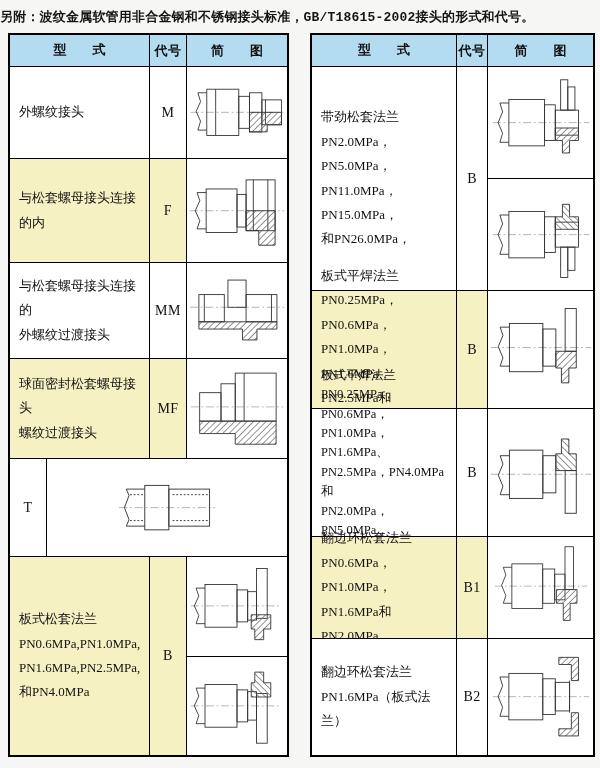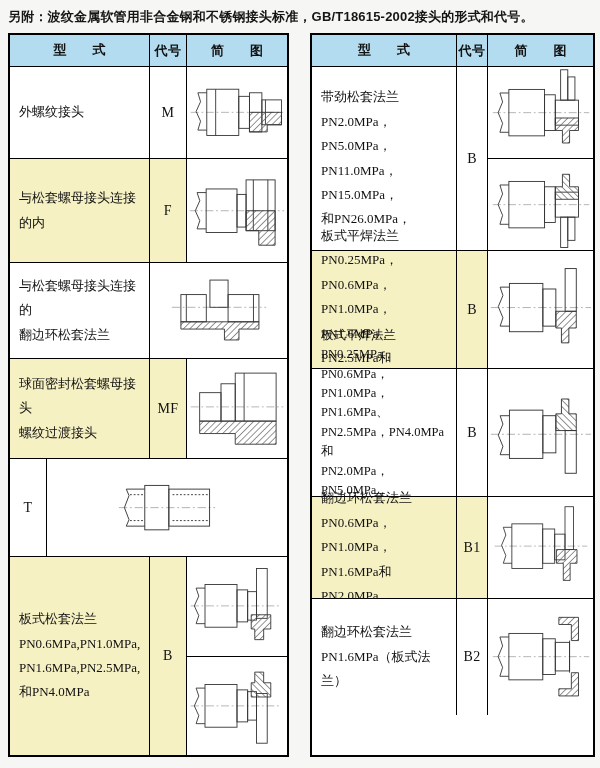--- a/index.html
+++ b/index.html
@@ -3,22 +3,22 @@
 <meta charset="utf-8">
 <style>
   html,body{margin:0;padding:0;}
   body{
     width:600px;height:768px;overflow:hidden;
     background:#f6f6f4;
     font-family:"Liberation Serif","DejaVu Serif",serif;
     color:#111;
   }
   .title{
-    padding:8px 6px 7px 8px;
-    font-family:Liberation Sans, sans-serif;
+    padding:8px 6px 7px 0;
+    font-family:Liberation Mono, monospace;
     font-size:13px;font-weight:bold;color:#151515;
     letter-spacing:0.2px;
   }
   .tables{display:flex;gap:21px;margin-left:8px;margin-right:5px;}
   .tbl{border:2px solid #000;background:#fff;box-sizing:border-box;}
   .tbl.left{width:290px;}
   .tbl.right{width:294px;}
   .row{display:flex;border-bottom:1px solid #000;box-sizing:border-box;}
   .row:last-child{border-bottom:none;}
   .cell{border-right:1px solid #000;box-sizing:border-box;background:#fff;}
@@ -105,21 +105,22 @@
           <rect class="o" x="64" y="12" width="32" height="56"></rect>
           <line class="o" x1="72" y1="12" x2="72" y2="68"></line>
           <line class="o" x1="88" y1="12" x2="88" y2="68"></line>
           <polygon fill="url(#hx)" stroke="#333" points="64,46 96,46 96,84 78,84 78,68 64,68"></polygon>
         </svg>
       </div>
     </div>
 
     <div class="row" style="height:96px">
       <div class="cell type">与松套螺母接头连接的
-翻边环松套法兰</div>
+外螺纹过渡接头</div>
+      <div class="cell code">MM</div>
       <div class="cell diag">
         <svg width="98" viewBox="0 0 108 86">
           <line class="c" x1="2" y1="40" x2="106" y2="40"></line>
           <rect class="o" x="12" y="26" width="28" height="30"></rect>
           <line class="o" x1="18" y1="26" x2="18" y2="56"></line>
           <rect class="o" x="44" y="10" width="20" height="30"></rect>
           <rect class="o" x="64" y="26" width="34" height="30"></rect>
           <line class="o" x1="92" y1="26" x2="92" y2="56"></line>
           <polygon fill="url(#hx)" stroke="#333" points="12,56 98,56 98,64 76,64 76,76 60,76 60,64 12,64"></polygon>
         </svg>
@@ -195,21 +196,21 @@
   </div>
 
   <div class="tbl right">
 
     <div class="row head" style="height:32px">
       <div class="cell type">型　　式</div>
       <div class="cell code">代号</div>
       <div class="cell diag">简　　图</div>
     </div>
 
-    <div class="row" style="height:184px">
+    <div class="row" style="height:224px">
       <div class="cell type">带劲松套法兰
 PN2.0MPa，PN5.0MPa，
 PN11.0MPa，PN15.0MPa，
 和PN26.0MPa，</div>
       <div class="cell code">B</div>
       <div class="cell diag split">
         <div class="half">
           <svg width="100" viewBox="0 0 112 100">
             <line class="c" x1="2" y1="50" x2="110" y2="50"></line>
             <path class="o" d="M20 28 H10 l3 10 -5 12 5 12 -3 10 h10"></path>

